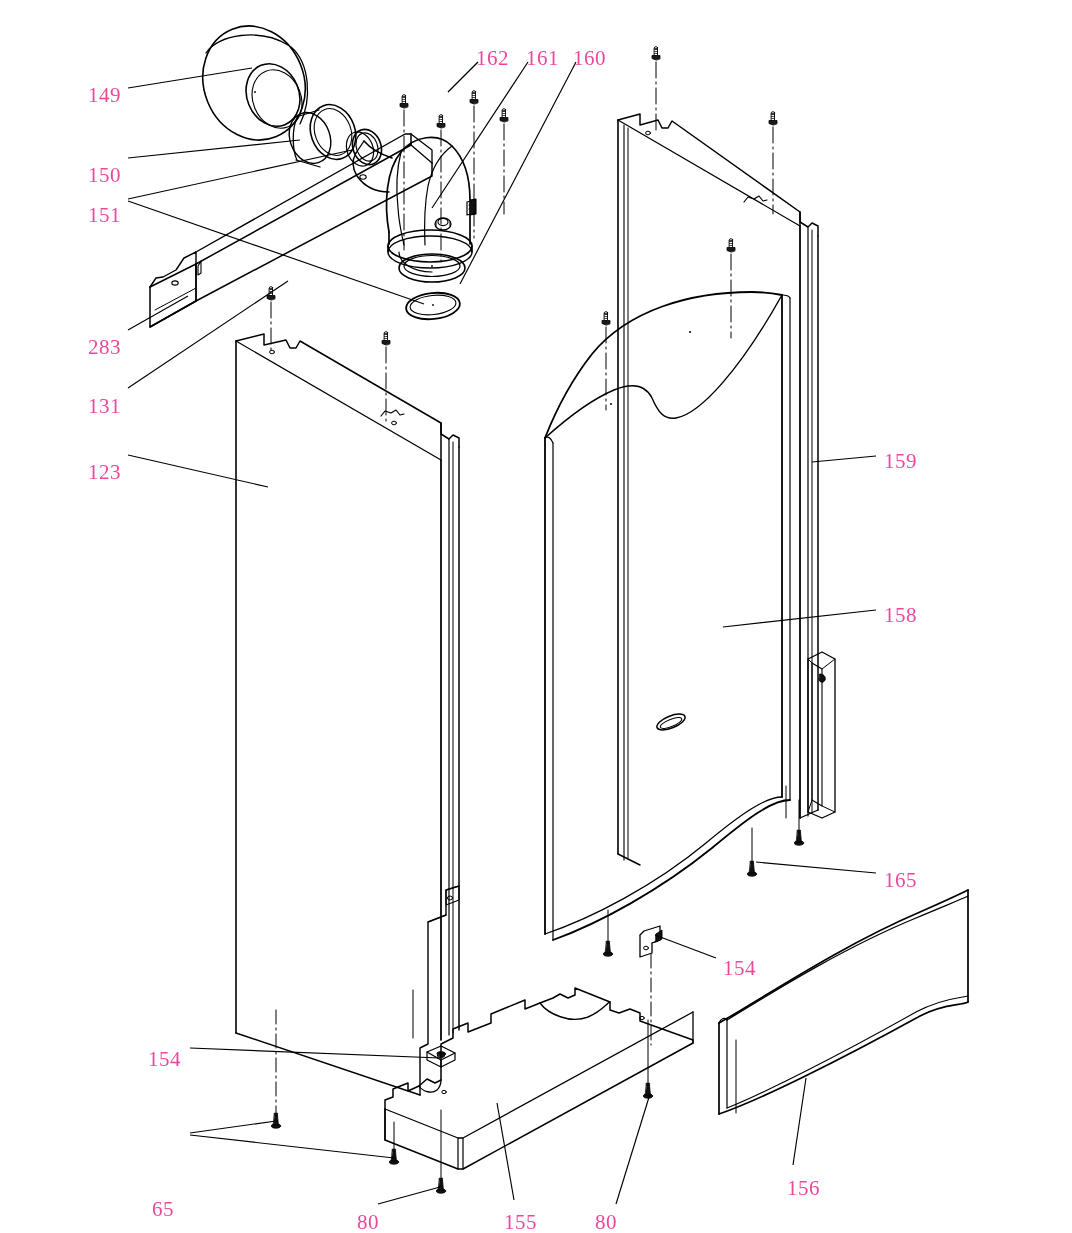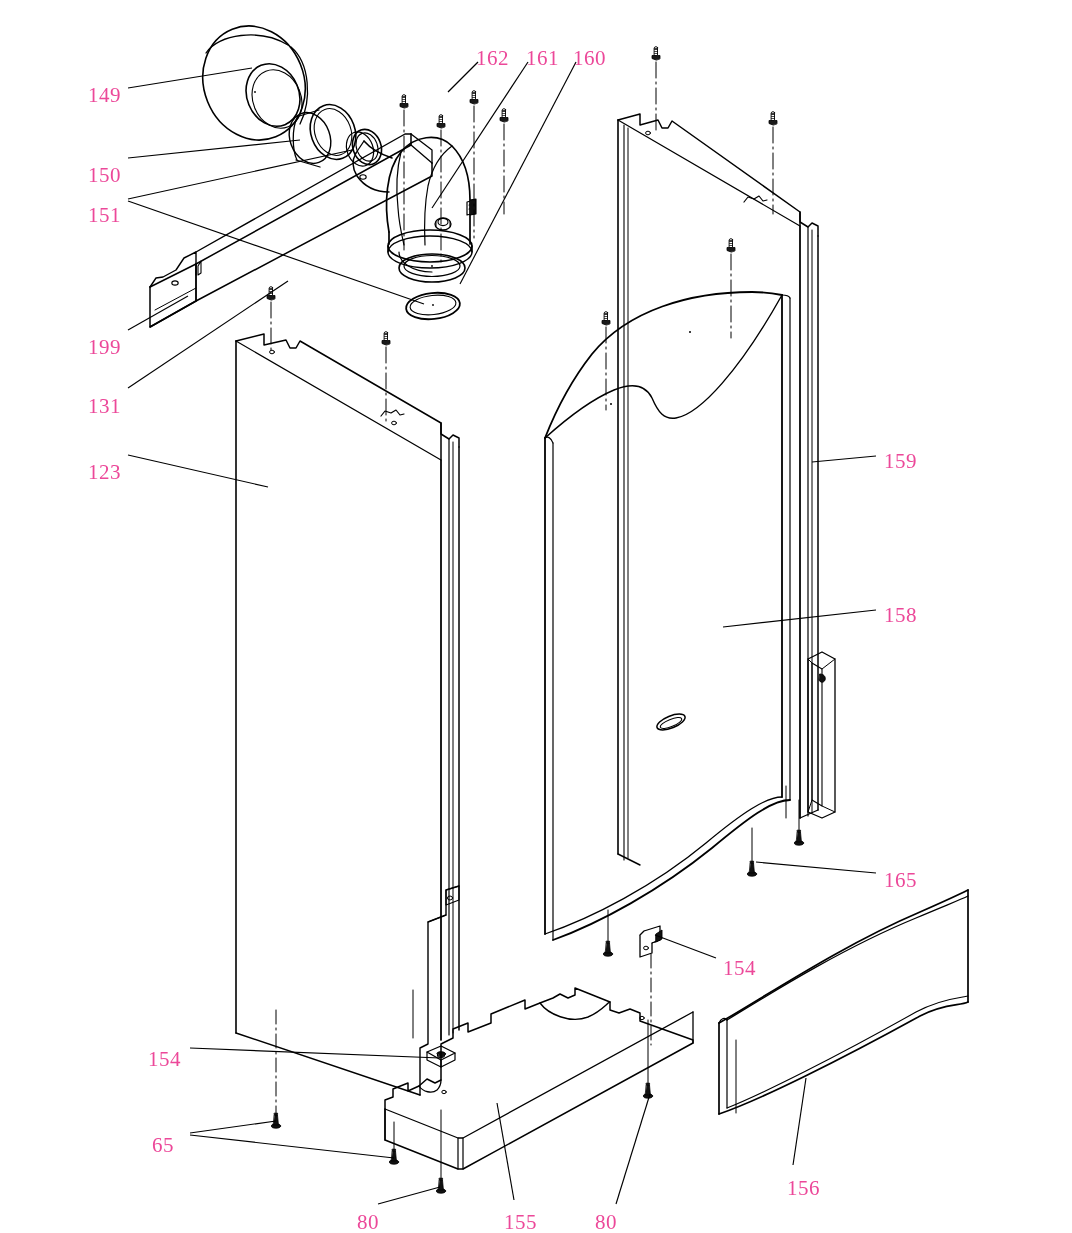--- a/index.html
+++ b/index.html
@@ -313,33 +313,33 @@
     <path d="M378,1204 L440,1187"></path>
     <path d="M616,1204 L650,1094"></path>
     <path d="M514,1200 L497,1103"></path>
     <path d="M793,1165 L806,1078"></path>
   </g>
 </svg>
 
 <div class="lbl" style="left:88px;top:85px;">149</div>
 <div class="lbl" style="left:88px;top:165px;">150</div>
 <div class="lbl" style="left:88px;top:205px;">151</div>
-<div class="lbl" style="left:88px;top:337px;">199</div>
+<div class="lbl" style="left:88px;top:337px;">283</div>
 <div class="lbl" style="left:88px;top:396px;">131</div>
 <div class="lbl" style="left:88px;top:462px;">123</div>
 
 <div class="lbl" style="left:476px;top:48px;">162</div>
 <div class="lbl" style="left:526px;top:48px;text-align:right;">161</div>
 <div class="lbl" style="left:573px;top:48px;">160</div>
 
 <div class="lbl" style="left:884px;top:451px;">159</div>
 <div class="lbl" style="left:884px;top:605px;">158</div>
 <div class="lbl" style="left:884px;top:870px;">165</div>
 
 <div class="lbl" style="left:723px;top:958px;">154</div>
 <div class="lbl" style="left:148px;top:1049px;">154</div>
-<div class="lbl" style="left:152px;top:1135px;text-align:right;">65</div>
+<div class="lbl" style="left:152px;top:1199px;text-align:right;">65</div>
 <div class="lbl" style="left:357px;top:1212px;">80</div>
 <div class="lbl" style="left:595px;top:1212px;">80</div>
 <div class="lbl" style="left:504px;top:1212px;">155</div>
 <div class="lbl" style="left:787px;top:1178px;">156</div>
 
 </div>
 
 </body></html>

